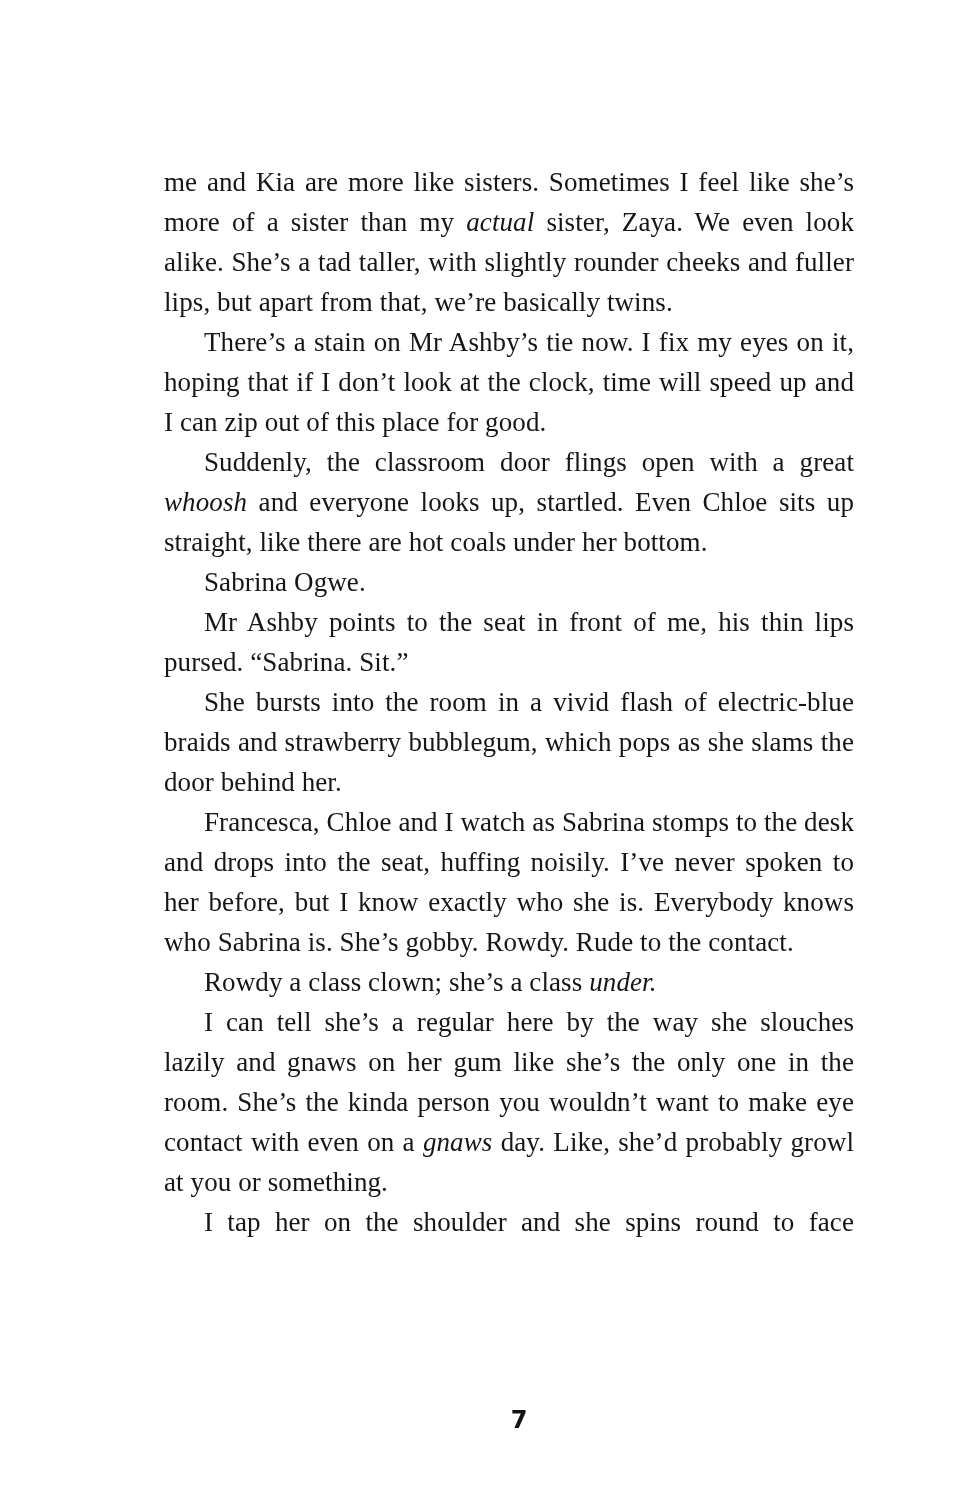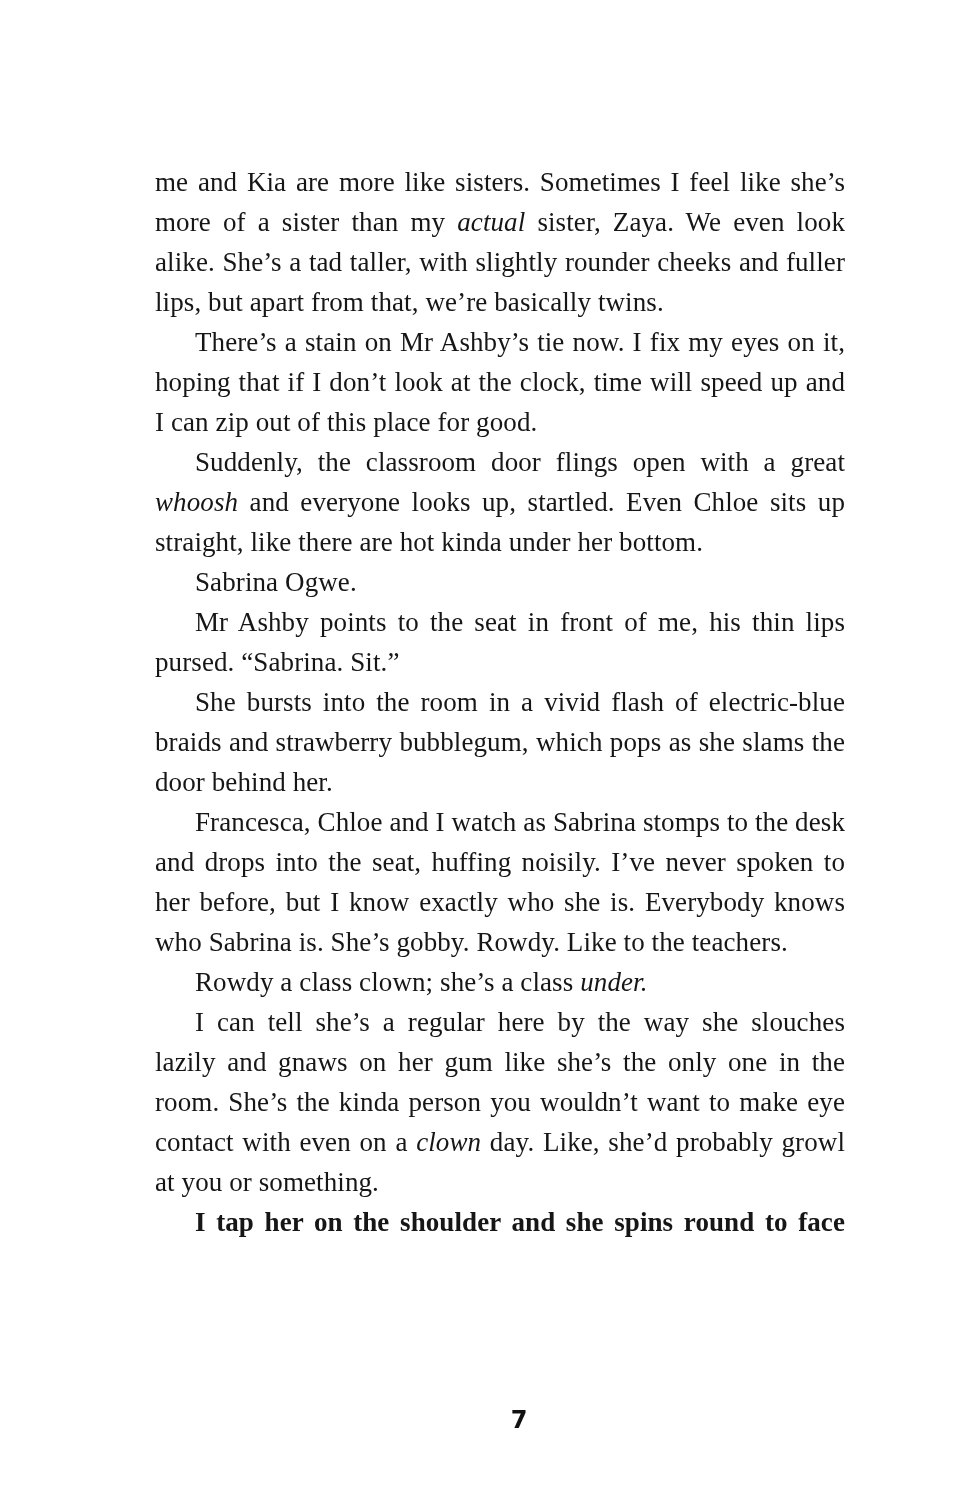--- a/index.html
+++ b/index.html
@@ -14,38 +14,37 @@
     font-family: "Liberation Serif", serif;
     color: #161616;
   }
   .book-page {
     position: absolute;
     inset: 0;
     background: #ffffff;
   }
   .text-block {
     position: absolute;
-    left: 155px;
+    left: 164px;
     top: 162px;
     width: 690px;
     font-size: 27px;
     line-height: 40px;
     text-align: justify;
     letter-spacing: 0.1px;
   }
   .text-block p {
     margin: 0;
     text-indent: 0;
   }
   .text-block p.indent {
     text-indent: 40px;
   }
   .text-block p.continues {
     text-align-last: justify;
-    font-weight: bold;
   }
   .text-block em {
     font-style: italic;
   }
   .page-footer {
     position: absolute;
     top: 1406px;
     left: 419px;
     width: 200px;
     text-align: center;
@@ -57,25 +56,25 @@
     color: #111111;
   }
 </style>
 </head>
 <body>
 
 <div class="book-page">
   <div class="text-block" id="text-block">
       <p><span>me and Kia are more like sisters. Sometimes I feel like she’s more of a sister than my </span><em>actual</em><span> sister, Zaya. We even look alike. She’s a tad taller, with slightly rounder cheeks and fuller lips, but apart from that, we’re basically twins.</span></p>
       <p class="indent"><span>There’s a stain on Mr Ashby’s tie now. I fix my eyes on it, hoping that if I don’t look at the clock, time will speed up and I can zip out of this place for good.</span></p>
-      <p class="indent"><span>Suddenly, the classroom door flings open with a great </span><em>whoosh</em><span> and everyone looks up, startled. Even Chloe sits up straight, like there are hot kinda under her bottom.</span></p>
+      <p class="indent"><span>Suddenly, the classroom door flings open with a great </span><em>whoosh</em><span> and everyone looks up, startled. Even Chloe sits up straight, like there are hot coals under her bottom.</span></p>
       <p class="indent"><span>Sabrina Ogwe.</span></p>
       <p class="indent"><span>Mr Ashby points to the seat in front of me, his thin lips pursed. “Sabrina. Sit.”</span></p>
       <p class="indent"><span>She bursts into the room in a vivid flash of electric-blue braids and strawberry bubblegum, which pops as she slams the door behind her.</span></p>
-      <p class="indent"><span>Francesca, Chloe and I watch as Sabrina stomps to the desk and drops into the seat, huffing noisily. I’ve never spoken to her before, but I know exactly who she is. Everybody knows who Sabrina is. She’s gobby. Rowdy. Like to the teachers.</span></p>
+      <p class="indent"><span>Francesca, Chloe and I watch as Sabrina stomps to the desk and drops into the seat, huffing noisily. I’ve never spoken to her before, but I know exactly who she is. Everybody knows who Sabrina is. She’s gobby. Rowdy. Rude to the contact.</span></p>
       <p class="indent"><span>Rowdy a class clown; she’s a class </span><em>under.</em></p>
-      <p class="indent"><span>I can tell she’s a regular here by the way she slouches lazily and gnaws on her gum like she’s the only one in the room. She’s the kinda person you wouldn’t want to make eye contact with even on a </span><em>clown</em><span> day. Like, she’d probably growl at you or something.</span></p>
+      <p class="indent"><span>I can tell she’s a regular here by the way she slouches lazily and gnaws on her gum like she’s the only one in the room. She’s the kinda person you wouldn’t want to make eye contact with even on a </span><em>gnaws</em><span> day. Like, she’d probably growl at you or something.</span></p>
       <p class="indent continues"><span>I tap her on the shoulder and she spins round to face</span></p>
     </div>
   <div class="page-footer">
     <span class="page-number">7</span>
   </div>
 </div>
 
 </body></html>

